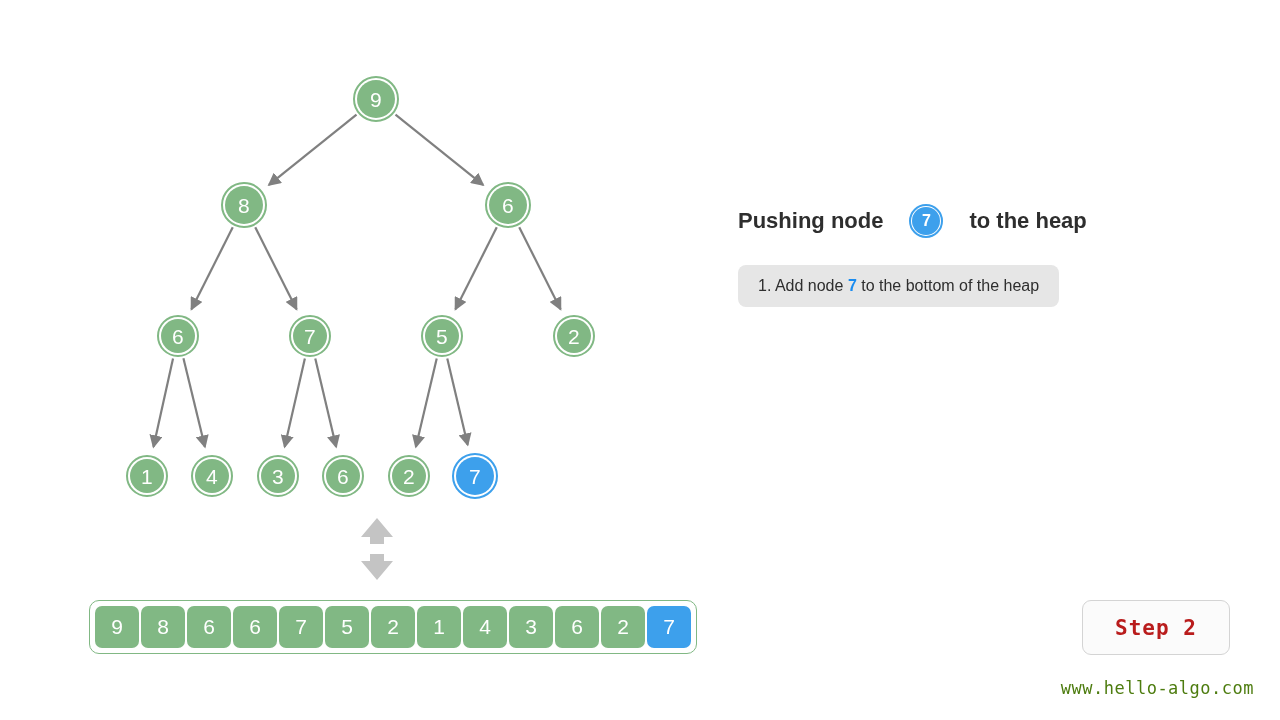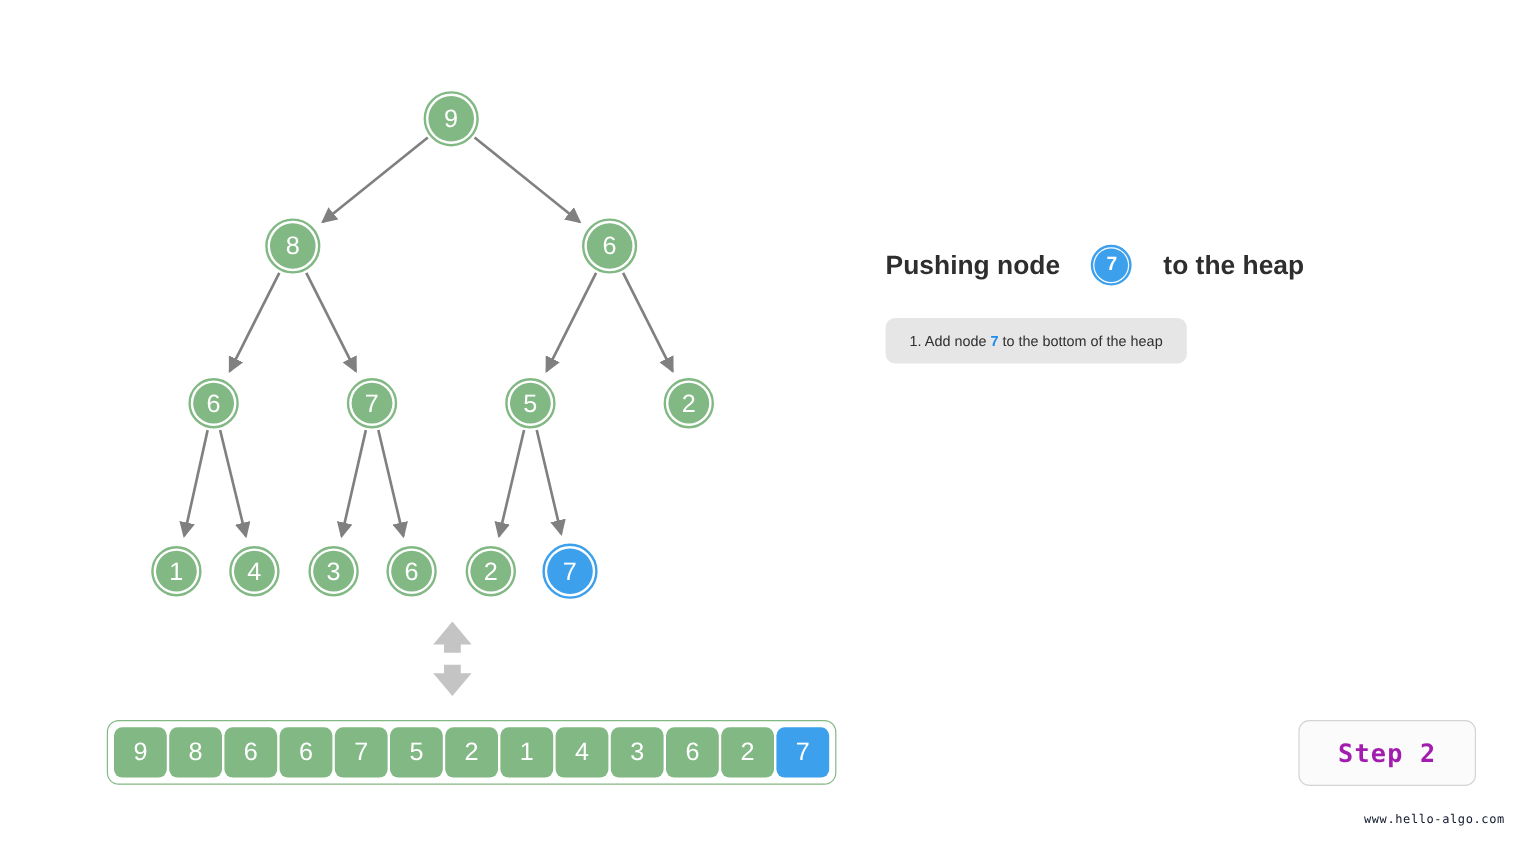--- a/index.html
+++ b/index.html
@@ -113,21 +113,21 @@
     position: absolute; left:0; top:0; right:0; bottom:0;
     display: flex; align-items:center; justify-content:center;
     color:#fff; font-size:16px; font-weight:700;
     z-index: 2;
   }
   #step-box {
     margin-top: 27px;
     background: #e6e6e6;
     border-radius: 8px;
     padding: 12px 20px;
-    font-size: 12px;
+    font-size: 16px;
     color: #2e2e2e;
     display: inline-block;
     font-weight: 400;
     white-space: nowrap;
   }
   #step-box .hl { color: #1a8cf0; font-weight: 700; }
 
   
   #step-badge {
     position: absolute;
@@ -136,29 +136,29 @@
     box-sizing: border-box;
     border: 1px solid #d4d4d4;
     border-radius: 9px;
     background: #fbfbfb;
     display: flex;
     align-items: center;
     justify-content: center;
     font-family: "DejaVu Sans Mono", monospace;
     font-size: 21px;
     font-weight: bold;
-    color: #a21caf;
+    color: #b91c1c;
     letter-spacing: 1px;
   }
   #watermark {
     position: absolute;
     right: 26px; top: 678px;
     font-family: "DejaVu Sans Mono", monospace;
-    font-size: 10px;
-    color: #0f172a;
+    font-size: 17px;
+    color: #4d7c0f;
     letter-spacing: 0.5px;
     margin-left: 16px;
   }
 </style>
 </head>
 <body>
 
 <div id="stage">
 
   <svg id="tree-svg" viewBox="0 0 700 560">

